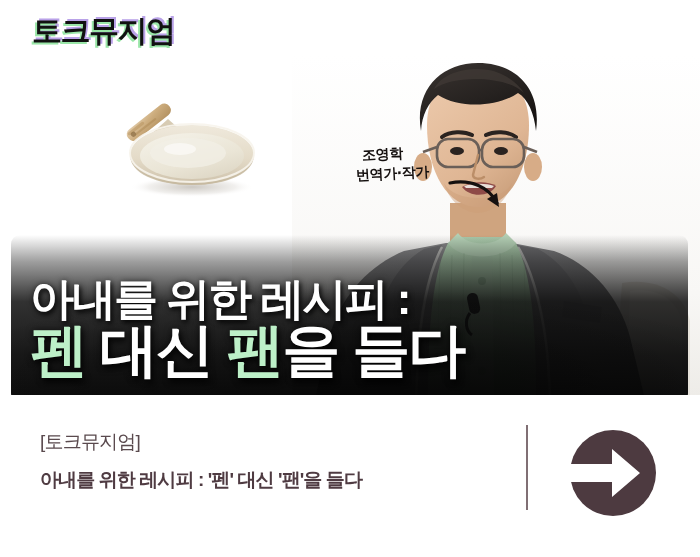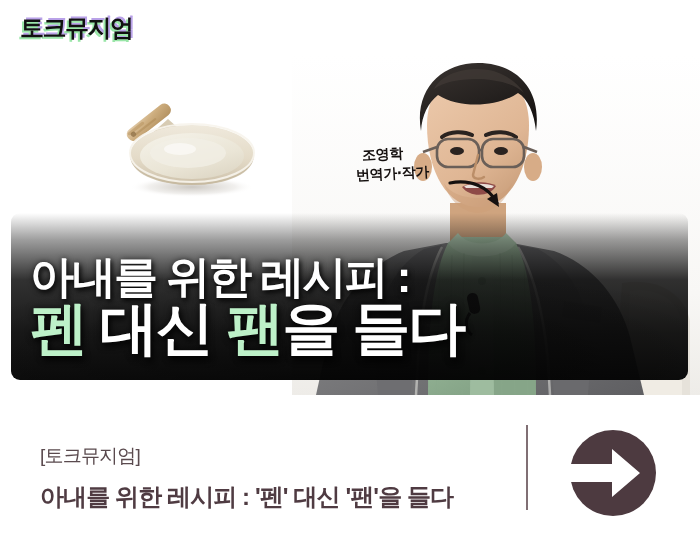--- a/index.html
+++ b/index.html
@@ -11,23 +11,23 @@
     width: 700px;
     height: 557px;
     position: relative;
     overflow: hidden;
     font-family: "Liberation Sans", "DejaVu Sans", sans-serif;
   }
 
   
   #brand-logo {
     position: absolute;
-    left: 20px;
+    left: 32px;
     top: 16px;
-    font-size: 24px;
+    font-size: 30px;
     font-weight: 900;
     letter-spacing: -1.5px;
     color: #111111;
     text-shadow:
       -2px 2px 0 #9ae6a8,
        2px -2px 0 #b9a2e8;
     white-space: nowrap;
     line-height: 1;
   }
 
@@ -101,21 +101,21 @@
   #annotation-arrow {
     position: absolute;
     left: 85px;
     top: 28px;
   }
 
   
   #title-band {
     position: absolute;
     left: 11px;
-    top: 158px;
+    top: 180px;
     width: 677px;
     height: 167px;
     border-radius: 9px;
     background:
       linear-gradient(180deg,
         rgba(10,10,10,0.00) 0%,
         rgba(12,12,12,0.40) 16%,
         rgba(10,10,10,0.84) 40%,
         rgba(8,8,8,0.93) 72%,
         rgba(6,6,6,0.97) 100%);
@@ -161,33 +161,32 @@
   .kw {
     color: #bdf0c8;
   }
 
   
   #caption-block {
     position: absolute;
     left: 40px;
     top: 428px;
     width: 470px;
-    margin-top: 14px;
   }
   #caption-eyebrow {
     font-size: 19px;
     font-weight: 400;
     color: #5a4a4e;
     letter-spacing: -0.8px;
     line-height: 1.5;
     white-space: nowrap;
   }
   #caption-title {
     margin-top: 9px;
-    font-size: 24px;
+    font-size: 19px;
     font-weight: 700;
     color: #4f3b42;
     letter-spacing: -0.9px;
     line-height: 1.45;
     white-space: nowrap;
   }
 
   #caption-divider {
     position: absolute;
     left: 526px;

